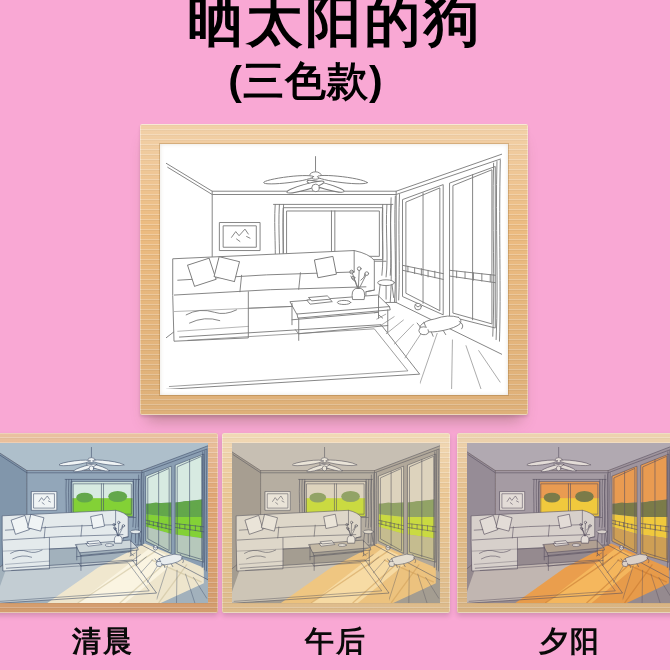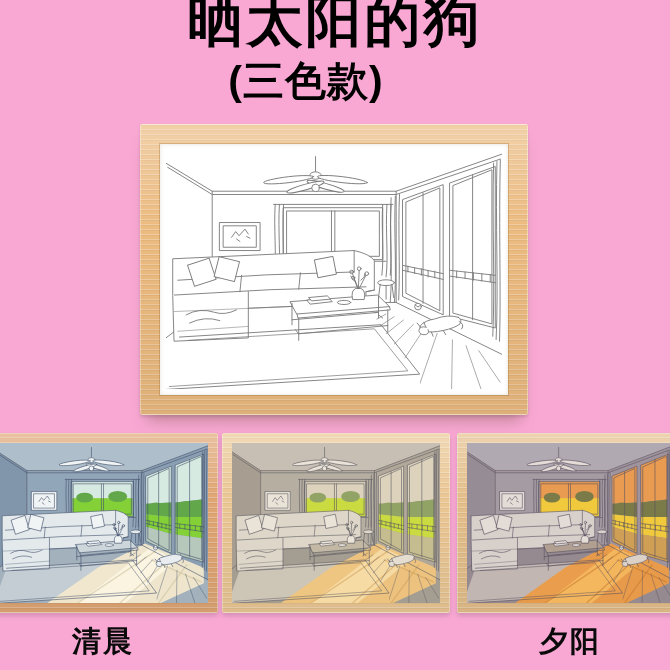--- a/index.html
+++ b/index.html
@@ -267,20 +267,21 @@
     </div>
     <div class="vlabel">清晨</div>
   </div>
 
   <div class="variant v2">
     <div class="frame frame-v" style="--wood: #ebc794; --ink: #5d5a62; --ceil: #c7bfb3; --wall: #b6aea1; --wallL: #a79e91; --wallR: #b1a89a; --floor: #a49d91; --rug: #cdc5b6; --sofa: #ded7c9; --pillow: #eae4d8; --tablec: #c3b8a4; --dogc: #e4ddd0; --sky: #ddd3bd; --tree: #92a366; --grass: #cada41; --deck: #c5bc8f; --sun: #f2c67d; --sun2: #f9e0ac; --sunln: #cf9e58;">
       <svg class="scene" viewBox="0 0 400 290" preserveAspectRatio="none">
           <use href="#room"></use>
         </svg>
     </div>
+    <div class="vlabel">午后</div>
   </div>
 
   <div class="variant v3">
     <div class="frame frame-v" style="--wood: #e5bf8b; --ink: #59505f; --ceil: #b1a9b1; --wall: #a59ba3; --wallL: #968c96; --wallR: #9f949d; --floor: #958a8f; --rug: #c1b6b1; --sofa: #d7d0cb; --pillow: #e3dcd7; --tablec: #b1a092; --dogc: #dcd1c7; --sky: #e99b51; --tree: #7b7b49; --grass: #f0c93d; --deck: #ce9f55; --sun: #ee9c44; --sun2: #f7bd62; --sunln: #c4772f;">
       <svg class="scene" viewBox="0 0 400 290" preserveAspectRatio="none">
           <use href="#room"></use>
         </svg>
     </div>
     <div class="vlabel">夕阳</div>
   </div>

